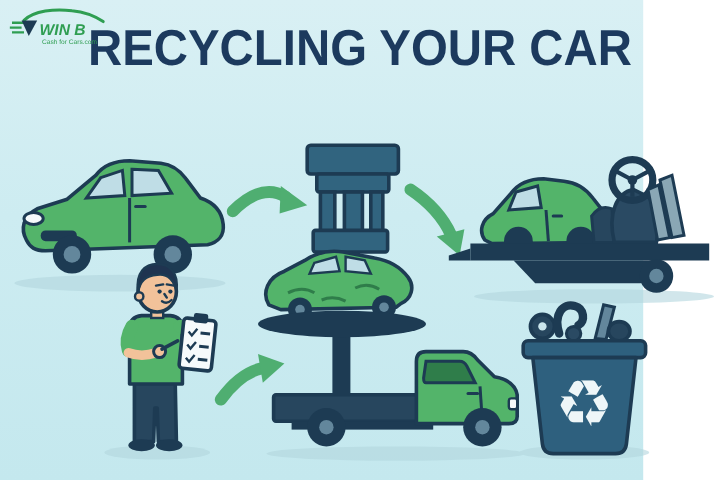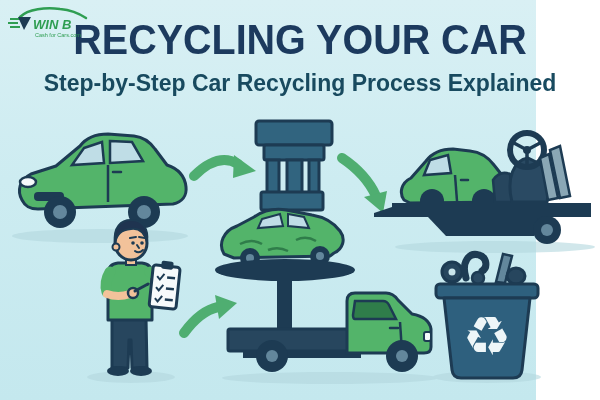--- a/index.html
+++ b/index.html
@@ -32,21 +32,20 @@
     <svg width="96" height="38" viewBox="0 0 96 38">
       <path d="M2,15 L12,15 M0,19 L10,19 M2,23 L12,23" stroke="#2f9e52" stroke-width="2"></path>
       <path d="M12,13 C20,5 38,3 52,5 C63,6 72,10 78,14" fill="none" stroke="#2f9e52" stroke-width="2.5" stroke-linecap="round"></path>
       <path d="M10,13 L23,13 L16,26 Z" fill="#1d3b53"></path>
       <text x="25" y="25" font-size="13" font-weight="bold" font-style="italic" fill="#2f9e52">WIN B</text>
       <text x="27" y="33" font-size="5.5" fill="#2f9e52">Cash for Cars.com</text>
     </svg>
   </div>
 
   <div class="hdr title">RECYCLING YOUR CAR</div>
-  <div class="hdr subtitle">Step-by-Step Car Recycling Process Explained</div>
 
   <svg class="scene" width="600" height="400" viewBox="0 0 600 400">
 
     <g fill="#b3d7de" opacity="0.6">
       <ellipse cx="100" cy="236" rx="88" ry="7"></ellipse>
       <ellipse cx="495" cy="247" rx="100" ry="6"></ellipse>
       <ellipse cx="330" cy="378" rx="108" ry="6"></ellipse>
       <ellipse cx="131" cy="377" rx="44" ry="6"></ellipse>
       <ellipse cx="487" cy="377" rx="54" ry="6"></ellipse>
     </g>

